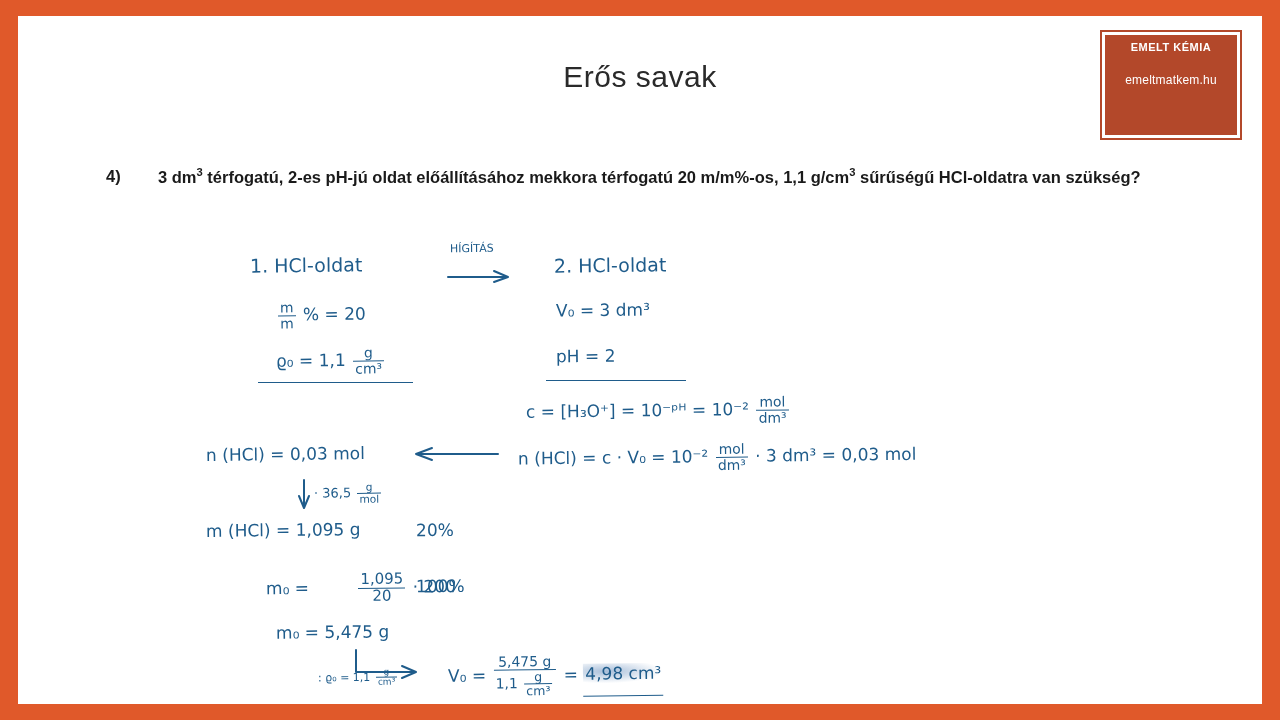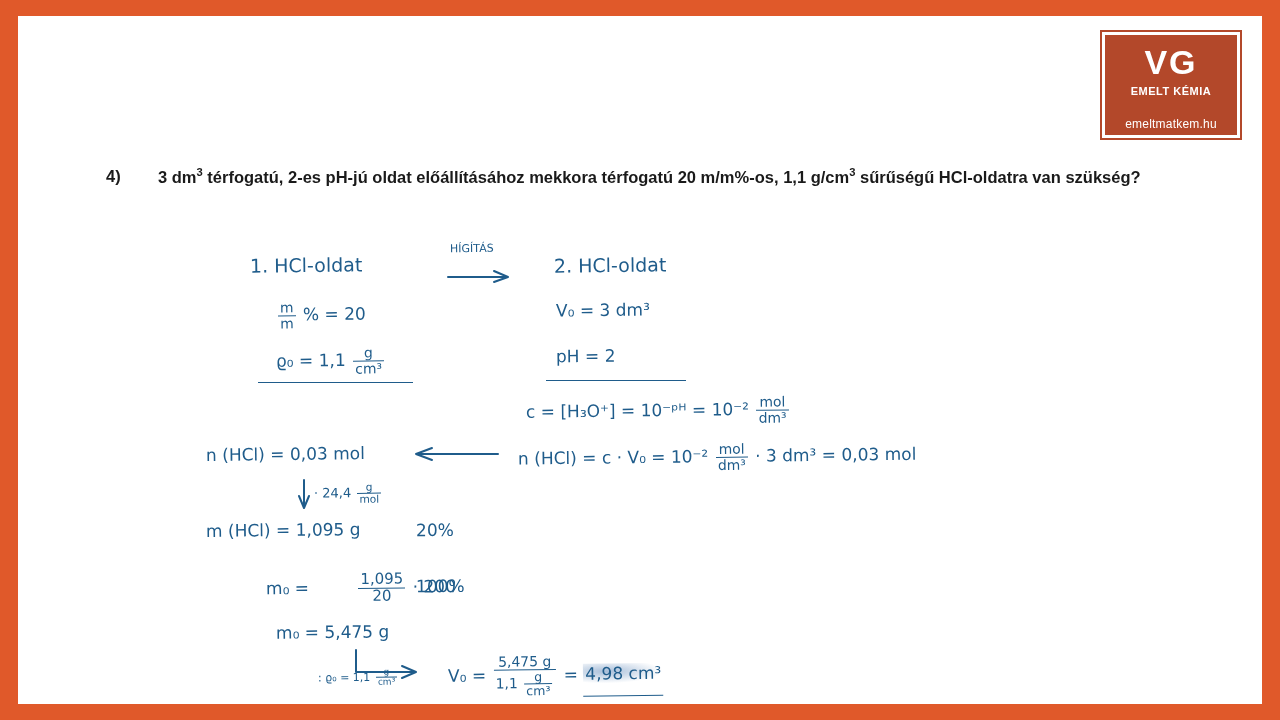--- a/index.html
+++ b/index.html
@@ -129,23 +129,23 @@
     background: radial-gradient(ellipse at 30% 40%, rgba(60,110,170,0.45), rgba(60,110,170,0.0) 70%);
     padding: 0 2px;
   }
   .arrow svg { display: block; overflow: visible; }
 </style>
 </head>
 <body>
 
 <div class="slide">
 
+  <div class="title">Erős savak</div>
 
   <div class="logo">
-    <div class="logo-vg">VG</div>
     <div class="logo-sub">EMELT KÉMIA</div>
     <div class="logo-url">emeltmatkem.hu</div>
   </div>
 
   <div class="question">
     <span class="q-num">4)</span>
     <div class="q-text"><span>3 dm</span><sup>3</sup><span> térfogatú, 2-es pH-jú oldat előállításához mekkora térfogatú 20 m/m%-os, 1,1 g/cm</span><sup>3</sup><span> sűrűségű HCl-oldatra van szükség?</span></div>
   </div>
 
   <div class="work">
@@ -211,21 +211,21 @@
       <span>· 3 dm³ = 0,03 mol</span>
     </div>
 
     <div class="arrow" style="position:absolute; left:278px; top:254px;">
       <svg width="16" height="34" viewBox="0 0 16 34">
         <path d="M8 2 L8 28" stroke="#1F5C8B" stroke-width="2" fill="none" stroke-linecap="round"></path>
         <path d="M3 18 L8 30 L13 18" stroke="#1F5C8B" stroke-width="2" fill="none" stroke-linecap="round" stroke-linejoin="round"></path>
       </svg>
     </div>
     <div class="hw small" style="left:296px; top:258px;">
-      <span>· 24,4</span>
+      <span>· 36,5</span>
       <span class="frac">
         <span class="num">g</span>
         <span class="den">mol</span>
       </span>
     </div>
 
     <div class="hw" style="left:188px; top:296px;">m (HCl) =   1,095 g</div>
     <div class="hw" style="left:398px; top:296px;">20%</div>
 
     <div class="hw" style="left:248px; top:348px;">

